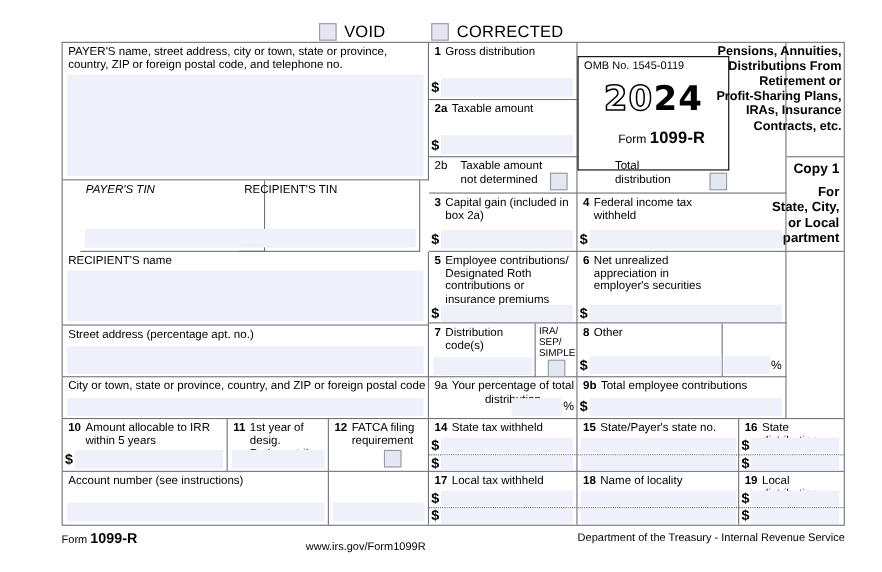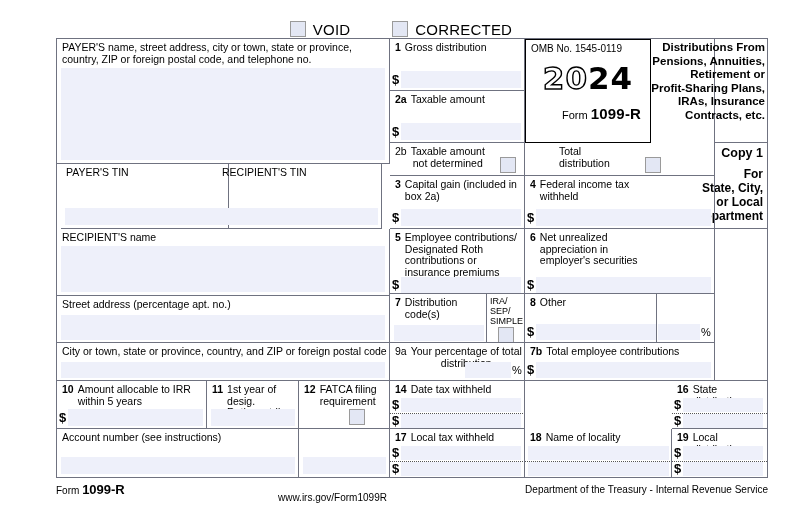--- a/index.html
+++ b/index.html
@@ -131,71 +131,71 @@
     <div class="cell br bb" style="left:333px;top:52px;width:135px;height:52px;">
       <div class="lbl padl bx">
         <span class="n">2a</span>
         <span class="t">Taxable amount</span>
       </div>
       <div class="fill" style="left:11px;top:32px;width:120px;height:17px;"></div>
       <div class="dollar" style="left:2px;top:34px;">$</div>
     </div>
 
     <div class="cell br bb" style="left:333px;top:104px;width:135px;height:33px;">
-      <div class="lbl" style="padding:3px 0 0 5px;display:flex;gap:4px;text-align:center;">
+      <div class="lbl" style="padding:3px 0 0 5px;display:flex;gap:12px;">
         <span class="n">2b</span>
         <span>
           <span style="display:block">Taxable amount</span>
           <span style="display:block">not determined</span>
         </span>
       </div>
       <span class="cbox" style="position:absolute;left:110px;top:14px;"></span>
     </div>
 
     <div class="cell br bb" style="left:468px;top:104px;width:190px;height:33px;">
       <div class="lbl" style="padding:3px 0 0 34px;">
         <div>Total</div>
         <div>distribution</div>
       </div>
       <span class="cbox" style="position:absolute;left:120px;top:14px;"></span>
     </div>
 
-    <div class="ombbox" style="left:468px;top:0;width:126px;height:104px;">
+    <div class="ombbox" style="left:468px;top:12px;width:138px;height:104px;">
       <div class="ombno">OMB No. 1545-0119</div>
       <div class="yearline">
         <span class="y20">20</span><span class="y24">24</span>
       </div>
       <div class="formline">
         <span>Form</span>
         <b>1099-R</b>
       </div>
     </div>
 
     <div class="cell br" style="left:606px;top:0;width:52px;height:104px;"></div>
 
     <div class="cell bb" style="left:658px;top:0;width:52px;height:104px;"></div>
     <div class="rhead" style="left:440px;top:2px;width:268px;">
+      <div>Pensions, Annuities,</div>
       <div>Distributions From</div>
-      <div>Pensions, Annuities,</div>
       <div>Retirement or</div>
       <div>Profit-Sharing Plans,</div>
       <div>IRAs, Insurance</div>
       <div>Contracts, etc.</div>
     </div>
 
     <div class="cell bb" style="left:658px;top:104px;width:52px;height:86px;"></div>
     <div class="copy1" style="left:500px;top:107px;width:206px;text-align:right;">Copy 1</div>
     <div class="copyfor" style="left:500px;top:128px;width:206px;">
       <div>For</div>
       <div>State, City,</div>
       <div>or Local</div>
       <div>Tax Department</div>
     </div>
 
-    <div class="cell br bb" style="left:4px;top:125px;width:168px;height:65px;">
+    <div class="cell br bb" style="left:16px;top:125px;width:168px;height:65px;font-style:italic;">
       <div class="lbl padl">PAYER'S TIN</div>
       <div class="fill" style="left:4px;top:44px;width:160px;height:17px;"></div>
     </div>
 
     <div class="cell br bb" style="left:160px;top:125px;width:165px;height:65px;">
       <div class="lbl padl">RECIPIENT'S TIN</div>
       <div class="fill" style="left:4px;top:44px;width:157px;height:17px;"></div>
     </div>
 
     <div class="cell br bb" style="left:333px;top:137px;width:135px;height:53px;">
@@ -303,21 +303,21 @@
           <span style="display:block">Your percentage of total</span>
           <span style="display:block">distribution</span>
         </span>
       </div>
       <div class="fill" style="left:75px;top:19px;width:46px;height:16px;"></div>
       <div class="pct" style="left:122px;top:21px;">%</div>
     </div>
 
     <div class="cell br bb" style="left:468px;top:304px;width:190px;height:38px;">
       <div class="lbl padl bx">
-        <span class="n">7b</span>
+        <span class="n">9b</span>
         <span class="t">Total employee contributions</span>
       </div>
       <div class="fill" style="left:11px;top:19px;width:175px;height:16px;"></div>
       <div class="dollar" style="left:2px;top:20px;">$</div>
     </div>
 
     <div class="cell bb" style="left:658px;top:190px;width:52px;height:152px;"></div>
 
     <div class="cell br bb" style="left:0;top:342px;width:150px;height:48px;">
       <div class="lbl padl bx">
@@ -349,29 +349,38 @@
           <span style="display:block">FATCA filing</span>
           <span style="display:block">requirement</span>
         </span>
       </div>
       <span class="cbox" style="position:absolute;left:50px;top:28px;"></span>
     </div>
 
     <div class="cell br bb" style="left:333px;top:342px;width:135px;height:48px;">
       <div class="lbl padl bx">
         <span class="n">14</span>
-        <span class="t">Date tax withheld</span>
+        <span class="t">State tax withheld</span>
       </div>
       <div class="fill" style="left:11px;top:17px;width:120px;height:14px;"></div>
       <div class="dollar" style="left:2px;top:17px;">$</div>
       <div class="dotted" style="left:0;top:32px;width:135px;"></div>
       <div class="fill" style="left:11px;top:33px;width:120px;height:14px;"></div>
       <div class="dollar" style="left:2px;top:33px;">$</div>
     </div>
 
+    <div class="cell br bb" style="left:468px;top:342px;width:147px;height:48px;">
+      <div class="lbl padl bx">
+        <span class="n">15</span>
+        <span class="t">State/Payer's state no.</span>
+      </div>
+      <div class="fill" style="left:3px;top:17px;width:141px;height:14px;"></div>
+      <div class="dotted" style="left:0;top:32px;width:147px;"></div>
+      <div class="fill" style="left:3px;top:33px;width:141px;height:14px;"></div>
+    </div>
 
     <div class="cell bb" style="left:615px;top:342px;width:95px;height:48px;">
       <div class="lbl padl bx">
         <span class="n">16</span>
         <span class="t">State distribution</span>
       </div>
       <div class="fill" style="left:11px;top:17px;width:80px;height:14px;"></div>
       <div class="dollar" style="left:2px;top:17px;">$</div>
       <div class="dotted" style="left:0;top:32px;width:95px;"></div>
       <div class="fill" style="left:11px;top:33px;width:80px;height:14px;"></div>

